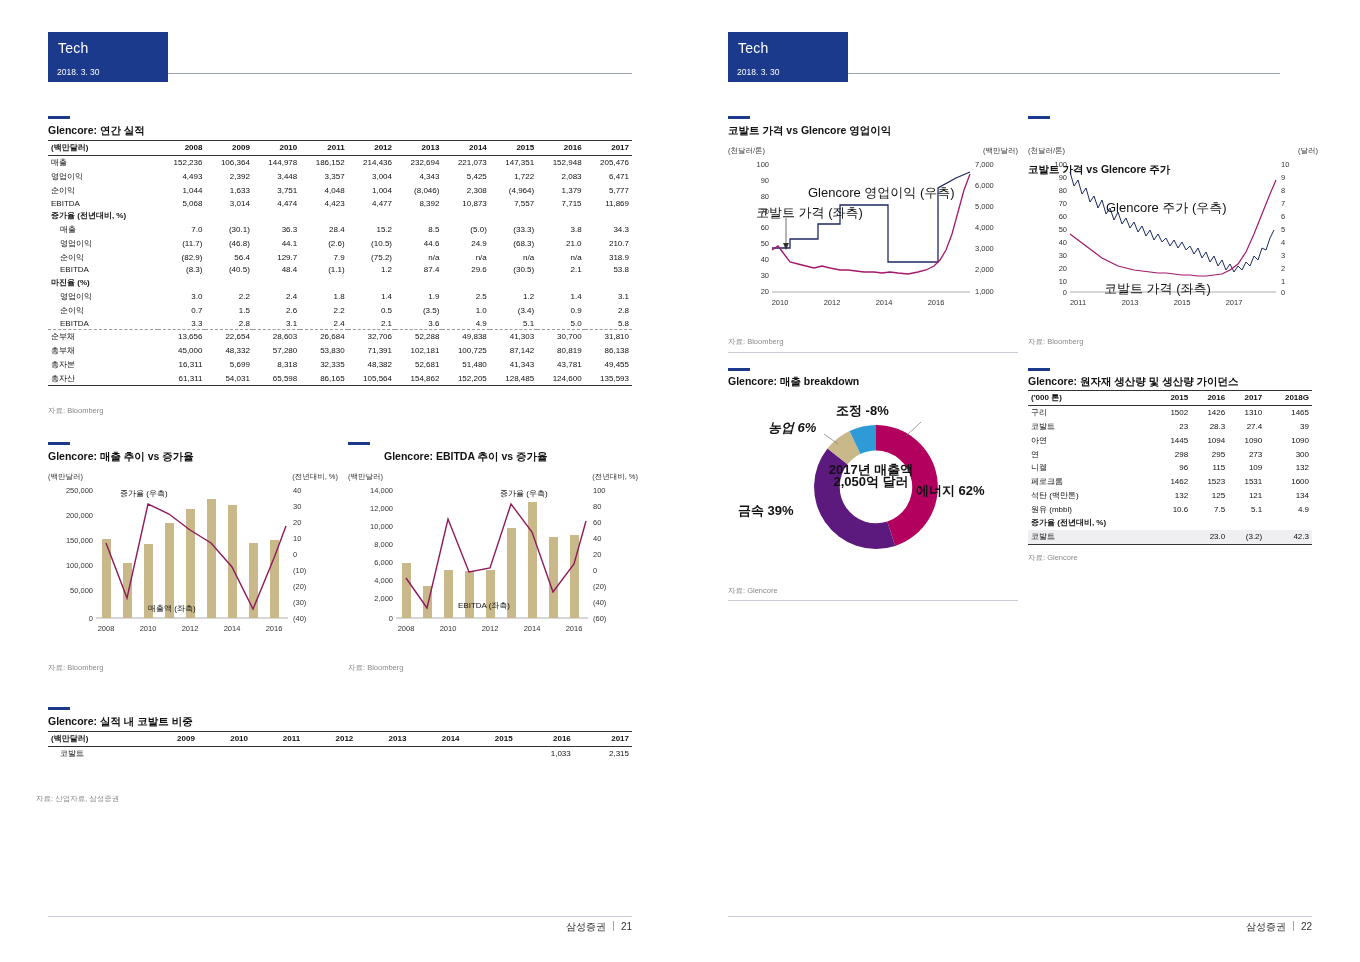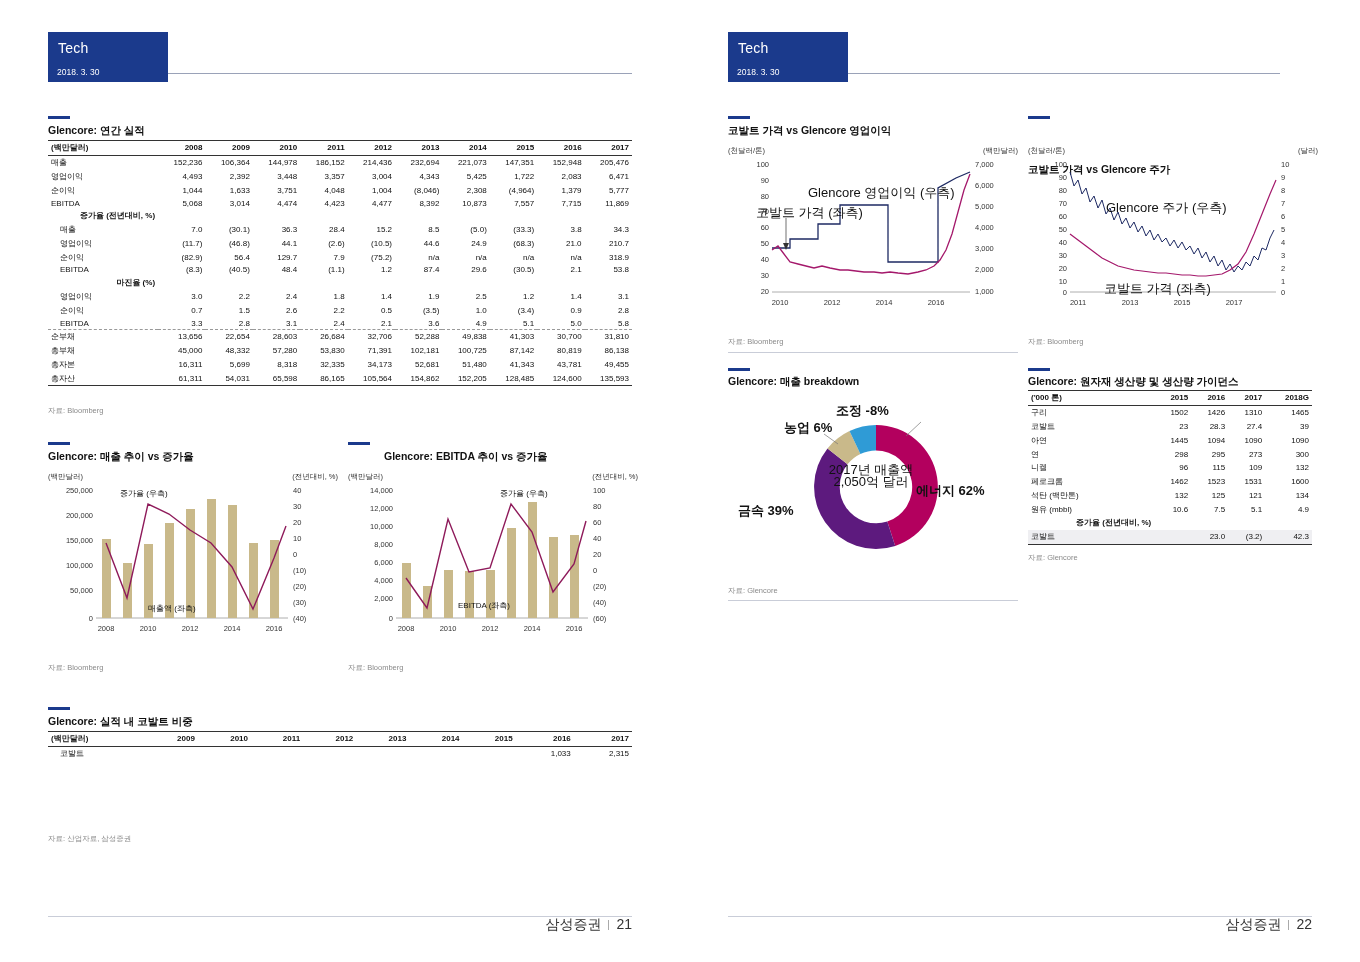--- a/index.html
+++ b/index.html
@@ -85,34 +85,34 @@
     border-top: 1.2px solid #333;
     border-bottom: .8px solid #333;
   }
   table.dt th.lbl { text-align: left; }
   table.dt td { text-align: right; }
   table.dt td.lbl { text-align: left; }
   table.dt td.indent { padding-left: 12px; }
   table.dt tr.dash td { border-bottom: 1px dashed #999; }
   table.dt tr.lastrow td { border-bottom: 1.2px solid #333; }
   table.dt tr.shade td { background: #efeff2; }
-  table.dt tr.grp td { font-weight: bold; text-align: right; }
+  table.dt tr.grp td { font-weight: bold; }
 
   
   .chartbox { position: absolute; }
   .axlabel { position: absolute; font-size: 7.5px; color: #333; }
   .ann { position: absolute; font-size: 8px; color: #111; }
   .ann.small { font-size: 13px; }
   .rule-light { position: absolute; height: 1px; background: #c9cdd8; }
 
   
   .footer {
     position: absolute;
     bottom: 28px; right: 48px;
-    font-size: 14px; color: #333;
+    font-size: 10px; color: #333;
   }
   .footer .bar {
     display: inline-block; width: 1px; height: 10px;
     background: #aaa; margin: 0 7px -1px 7px;
   }
   .footer-rule {
     position: absolute;
     bottom: 45px; right: 48px; width: 584px; height: 1px; background: #c9cdd8;
   }
   .sheet.right .footer-rule { width: 584px; }
@@ -343,21 +343,21 @@
             <td>87,142</td>
             <td>80,819</td>
             <td>86,138</td>
           </tr>
           <tr class="">
             <td class="lbl">총자본</td>
             <td>16,311</td>
             <td>5,699</td>
             <td>8,318</td>
             <td>32,335</td>
-            <td>34,173</td>
+            <td>48,382</td>
             <td>52,681</td>
             <td>51,480</td>
             <td>41,343</td>
             <td>43,781</td>
             <td>49,455</td>
           </tr>
           <tr class="lastrow">
             <td class="lbl">총자산</td>
             <td>61,311</td>
             <td>54,031</td>
@@ -511,21 +511,21 @@
             <td></td>
             <td></td>
             <td></td>
             <td></td>
             <td></td>
             <td>1,033</td>
             <td>2,315</td>
           </tr>
         </tbody>
       </table>
-    <div class="src" style="left:48px; top:794px;margin-top:40px;">자료: 산업자료, 삼성증권</div>
+    <div class="src" style="left:36px; top:794px;">자료: 산업자료, 삼성증권</div>
 
     <div class="footer-rule"></div>
     <div class="footer">
       <span>삼성증권</span><span class="bar"></span><span>21</span>
     </div>
   </div>
 
   <div class="sheet right">
     <div class="hdr-band"></div>
     <div class="hdr-title">Tech</div>
@@ -638,27 +638,27 @@
 
           <path d="M 19.2,58.9 A 62,62 0 0 1 -48.5,-38.6 L -28.5,-22.7 A 36.5,36.5 0 0 0 11.3,34.6 Z" fill="#5d1a7e"></path>
 
           <path d="M -48.5,-38.6 A 62,62 0 0 1 -26.5,-56.0 L -15.6,-33.0 A 36.5,36.5 0 0 0 -28.5,-22.7 Z" fill="#c9b98a"></path>
 
           <path d="M -26.5,-56.0 A 62,62 0 0 1 0,-62 L 0,-36.5 A 36.5,36.5 0 0 0 -15.6,-33.0 Z" fill="#2f9bd6"></path>
         </g>
         <line x1="178" y1="44" x2="193" y2="30" stroke="#777" stroke-width="0.7"></line>
         <line x1="110" y1="52" x2="96" y2="42" stroke="#777" stroke-width="0.7"></line>
       </svg>
-      <div class="ann small" style="left:95px; top:72px; text-align:center; width:96px; line-height:12px; font-weight:normal;">
+      <div class="ann small" style="left:95px; top:72px; text-align:center; width:96px; line-height:12px; font-weight:bold;">
         <span>2017년 매출액</span><br>
         <span>2,050억 달러</span>
       </div>
       <div class="ann small" style="left:188px; top:90px; font-weight:bold;">에너지 62%</div>
       <div class="ann small" style="left:10px; top:110px; font-weight:bold;">금속 39%</div>
-      <div class="ann small" style="left:56px; top:27px; font-weight:bold;">농업 6%</div>
+      <div class="ann small" style="left:40px; top:27px; font-weight:bold;font-style:italic;">농업 6%</div>
       <div class="ann small" style="left:108px; top:10px; font-weight:bold;">조정 -8%</div>
     </div>
     <div class="src" style="left:48px; top:586px;">자료: Glencore</div>
     <div class="rule-light" style="left:48px; top:600px; width:290px;"></div>
 
     <div class="sec-tick" style="left:348px; top:368px;"></div>
     <div class="sec-title" style="left:348px; top:375px;">Glencore: 원자재 생산량 및 생산량 가이던스</div>
     <table class="dt" id="tbl-right-1" style="left:348px; top:390px; width:284px;">
         <thead>
           <tr>

